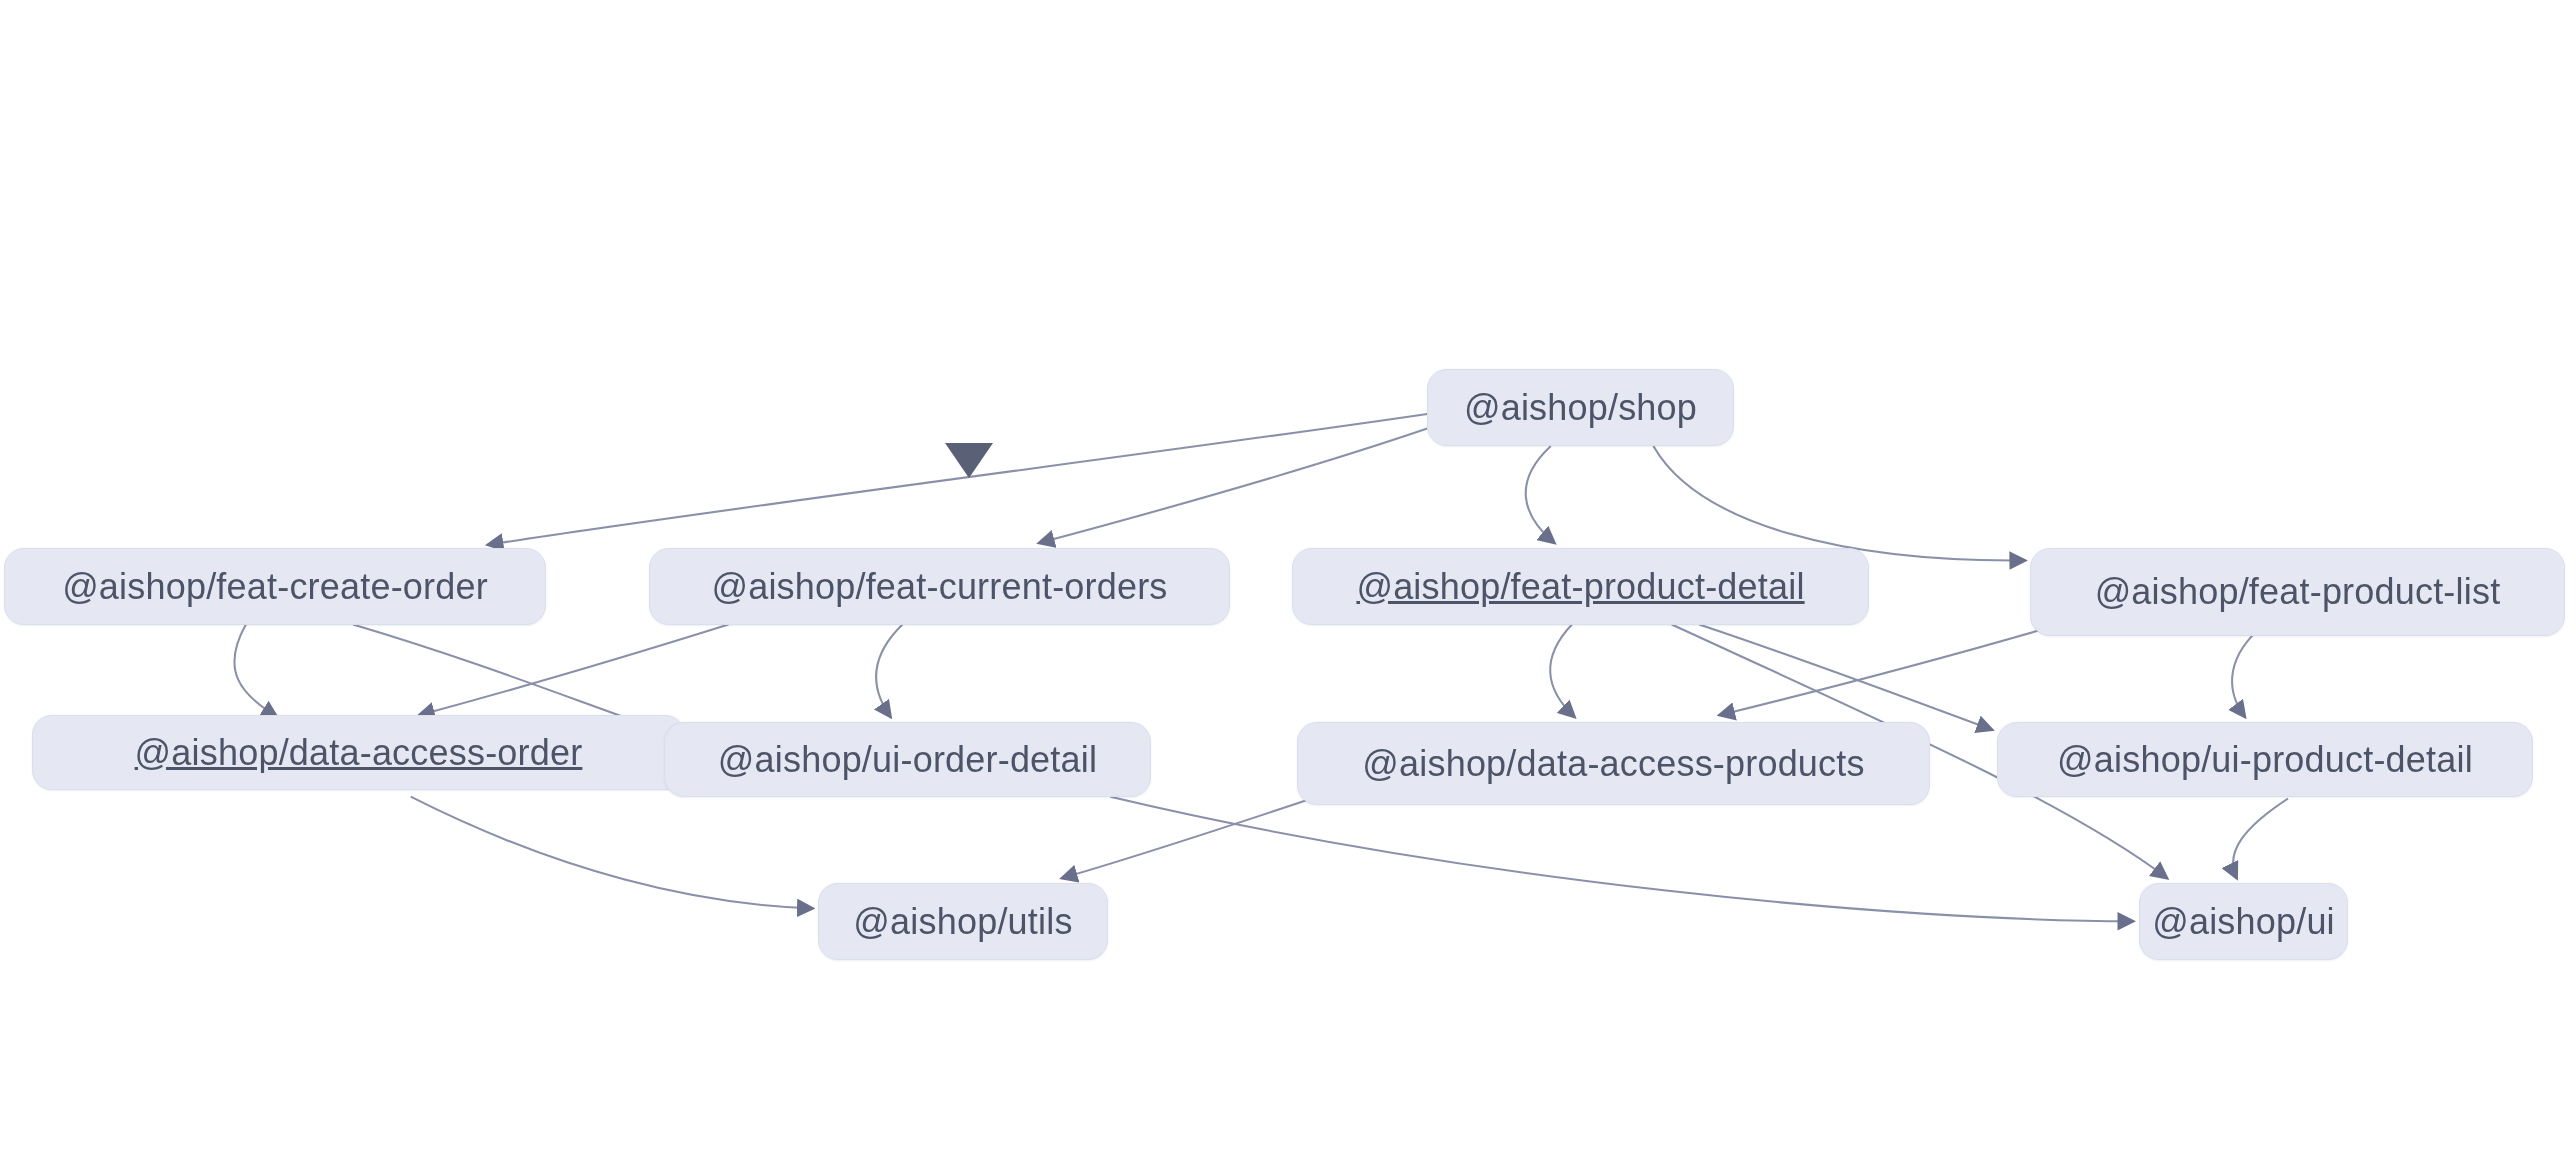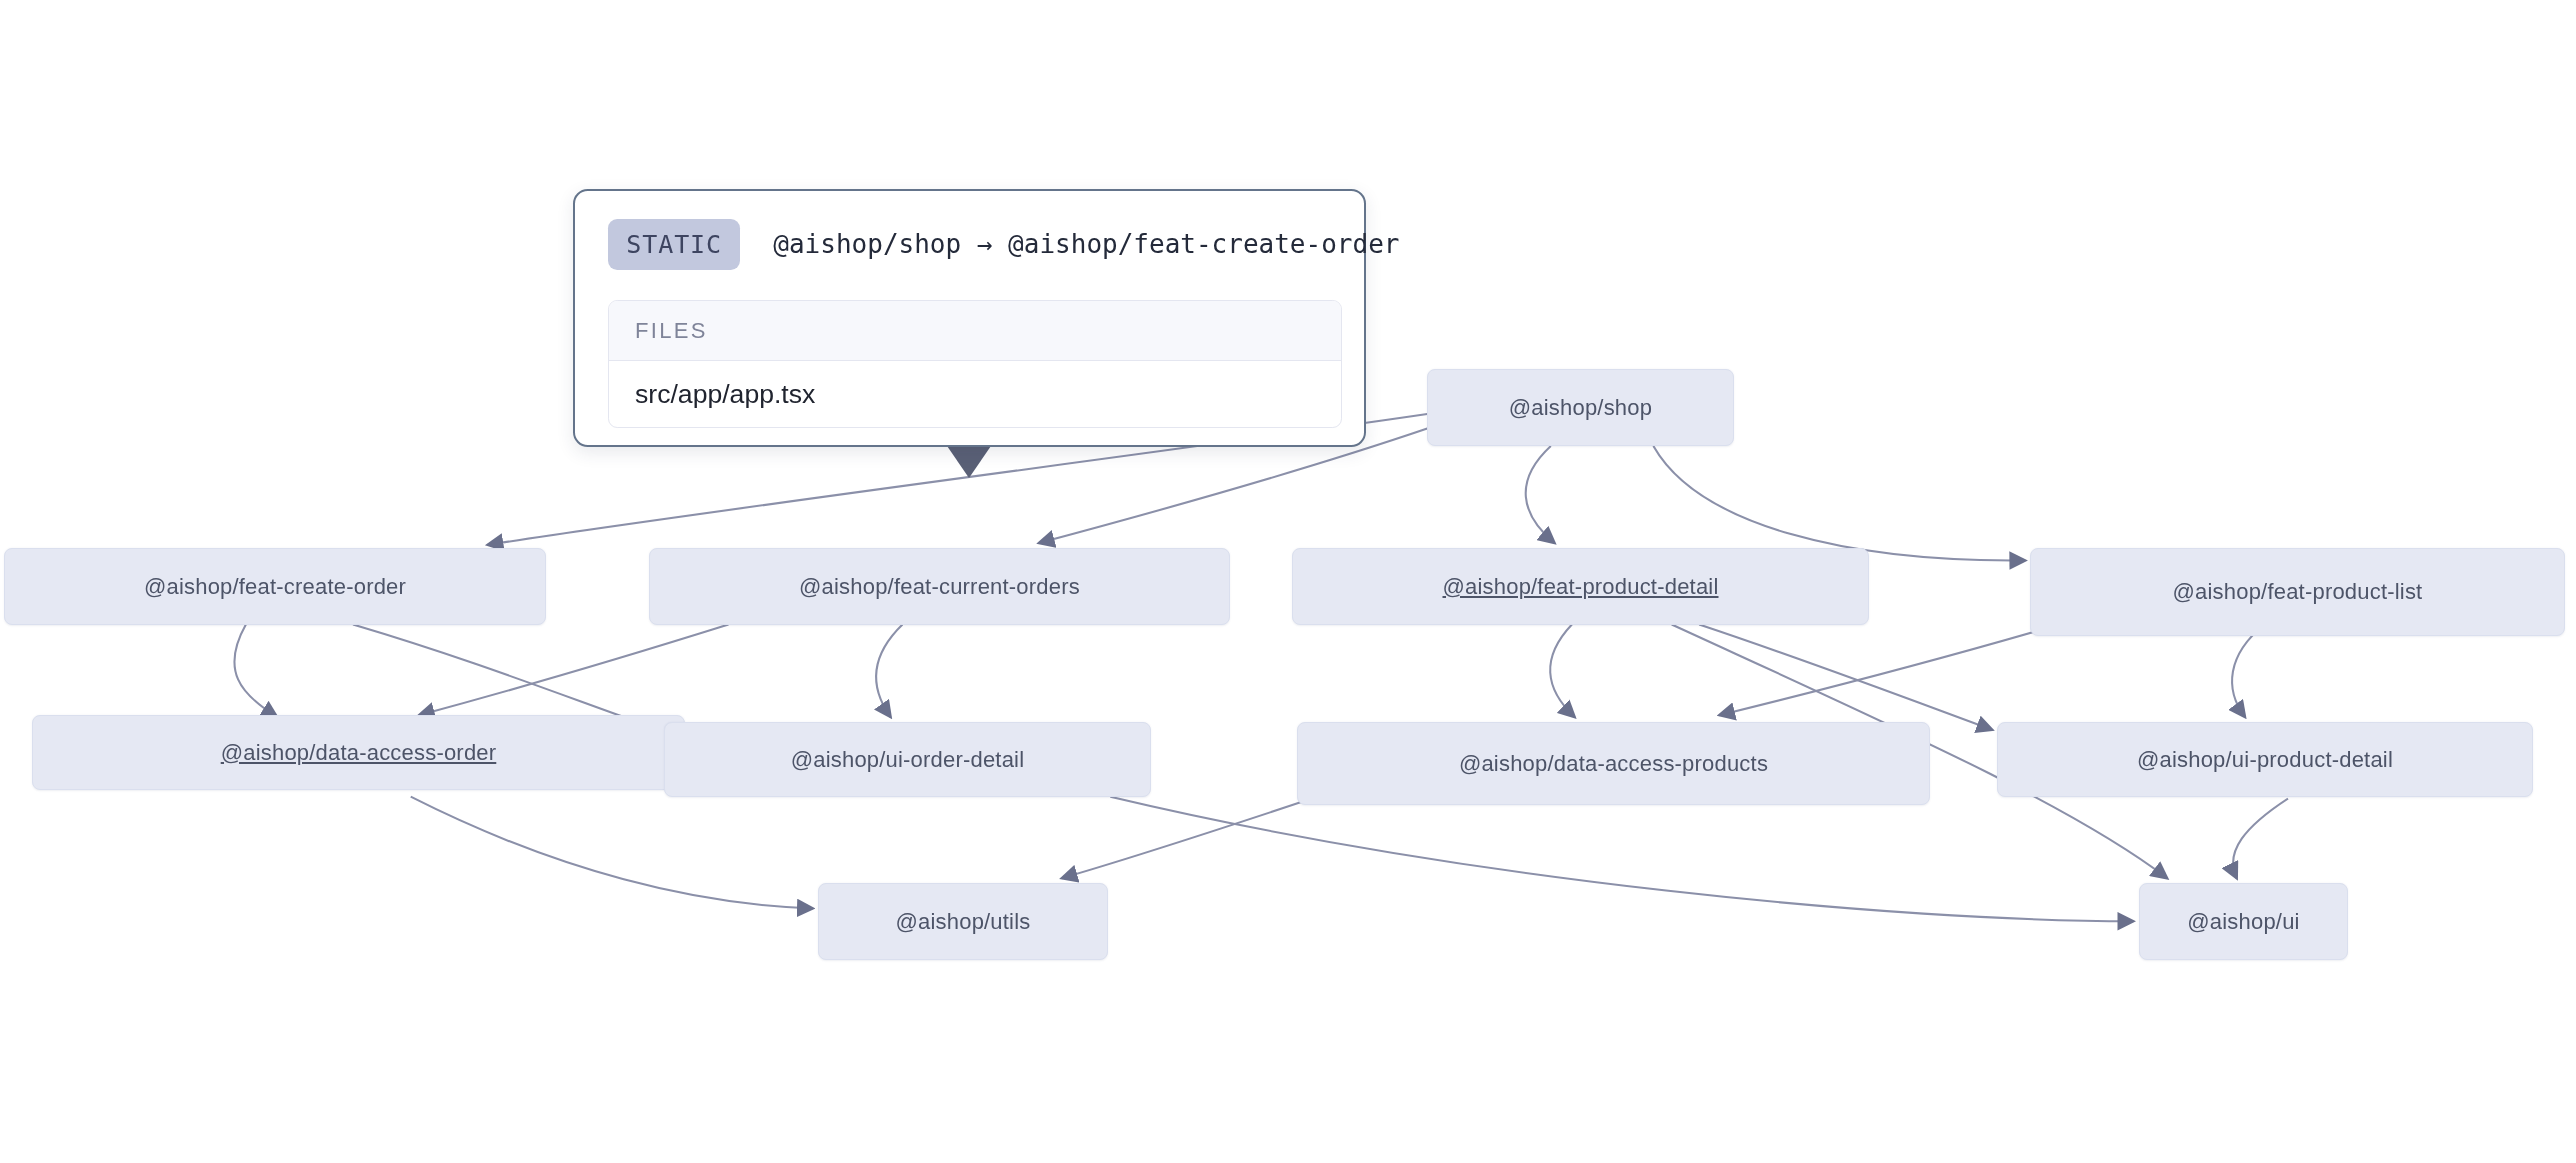--- a/index.html
+++ b/index.html
@@ -30,27 +30,27 @@
   #edge-svg path.edge {
     fill: none;
     stroke: #8b90a9;
     stroke-width: 2.25;
   }
   .graph-node {
     position: absolute;
     z-index: 2;
     background: #e5e8f3;
     border: 0.9px solid #dadfee;
-    border-radius: 8px;
+    border-radius: 20px;
     box-shadow: 0 0.9px 1.8px rgba(90,100,140,0.10);
     display: flex;
     align-items: center;
     justify-content: center;
     color: #4d5468;
-    font-size: 22px;
+    font-size: 36px;
     letter-spacing: 0.2px;
     white-space: nowrap;
     cursor: pointer;
     box-sizing: border-box;
   }
   #edge-tooltip {
     position: absolute;
     left: 573px;
     top: 189px;
     width: 793px;
@@ -189,25 +189,15 @@
       <div class="graph-node" style="left: 818px; top: 883px; width: 290px; height: 77px;">
         <span>@aishop/utils</span>
       </div>
       <div class="graph-node" style="left: 2139px; top: 883px; width: 209px; height: 77px;">
         <span>@aishop/ui</span>
       </div>
     </div>
 
   <div id="tooltip-pointer"></div>
 
-  <div id="edge-tooltip">
-    <div class="tooltip-head">
-      <span class="edge-type-badge">STATIC</span>
-      <span class="edge-label">@aishop/shop → @aishop/feat-create-order</span>
-    </div>
-    <div class="files-panel">
-      <div class="files-header">FILES</div>
-      <div class="files-row">src/app/app.tsx</div>
-    </div>
-  </div>
 
 </div>
 
 
 </body></html>

